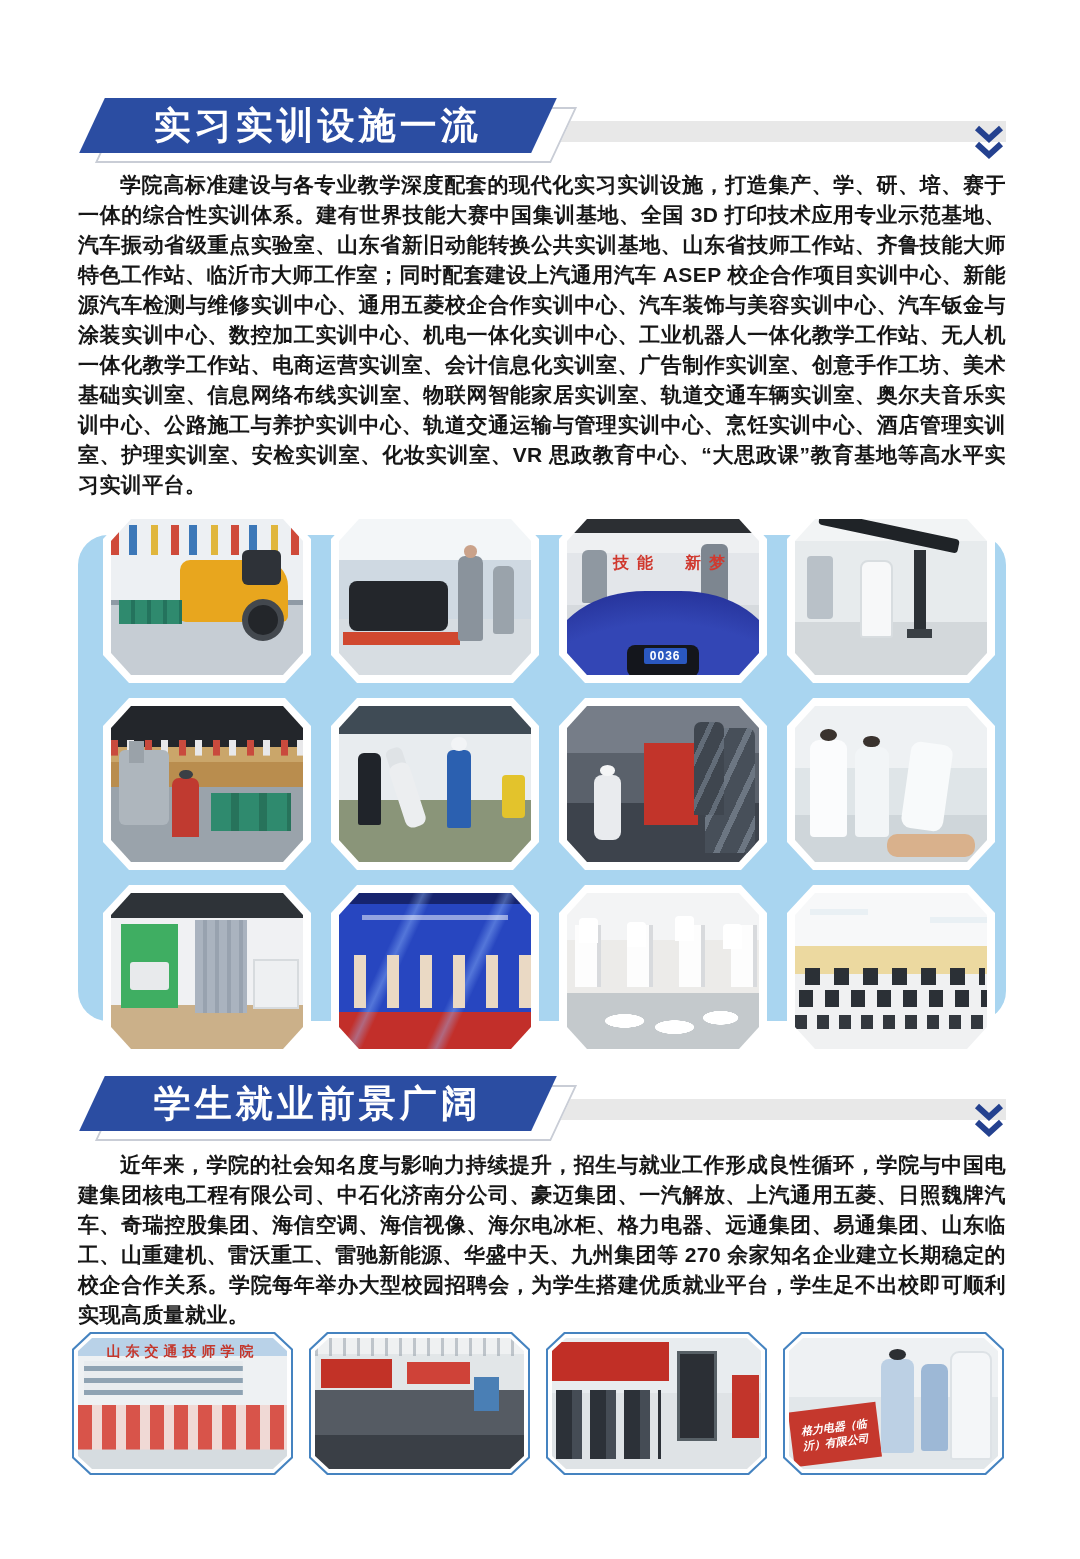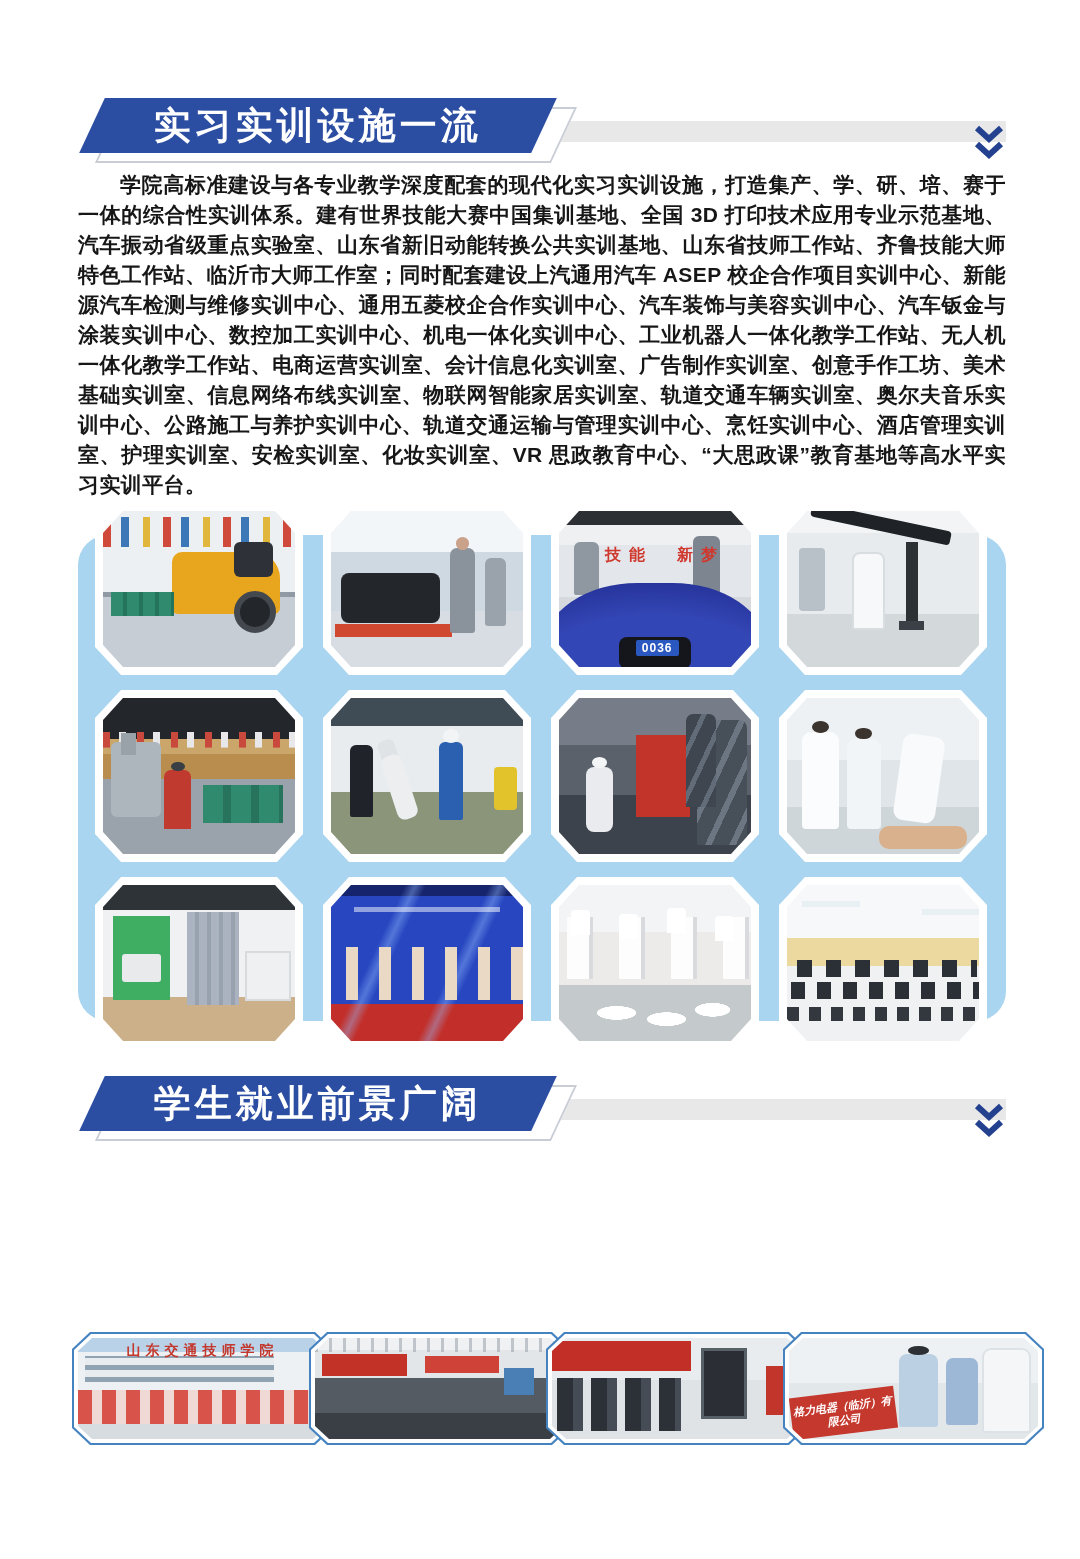--- a/index.html
+++ b/index.html
@@ -15,30 +15,30 @@
   .hdr .chevwrap{position:absolute;left:894px;top:26px;z-index:3;line-height:0;}
 
   
   .para{position:absolute;left:78px;width:928px;margin:0;font-size:21px;line-height:30px;font-weight:600;color:#161616;text-align:justify;text-indent:2em;letter-spacing:.4px;}
   #para1{top:170px;}
   #para2{top:1150px;}
 
   
   .board{position:absolute;left:78px;top:535px;width:928px;height:486px;background:#a9d5f0;border-radius:30px;}
   .pgrid{position:absolute;left:95px;top:503px;display:grid;grid-template-columns:repeat(4,208px);grid-auto-rows:172px;column-gap:20px;row-gap:15px;z-index:2;}
-  .card{position:relative;width:208px;height:172px;margin:0;}
+  .card{position:relative;width:208px;height:172px;margin:8px;}
   .card .frame{position:absolute;inset:0;background:#fff;
     clip-path:polygon(26px 0,calc(100% - 26px) 0,100% 28px,100% calc(100% - 28px),calc(100% - 26px) 100%,26px 100%,0 calc(100% - 28px),0 28px);}
   .ph{position:absolute;inset:8px;overflow:hidden;background:#dfe3e7;
     clip-path:polygon(20px 0,calc(100% - 20px) 0,100% 22px,100% calc(100% - 22px),calc(100% - 20px) 100%,20px 100%,0 calc(100% - 22px),0 22px);}
   .ph i{position:absolute;display:block;}
 
   
   .brow{position:absolute;left:72px;top:1332px;display:grid;grid-template-columns:repeat(4,221px);column-gap:16px;z-index:2;}
-  .bcard{position:relative;width:221px;height:113px;margin:0;padding-left:40px;}
+  .bcard{position:relative;width:221px;height:143px;margin:0;}
   .bcard .bframe{position:absolute;inset:0;background:#4583c0;
     clip-path:polygon(18px 0,calc(100% - 18px) 0,100% 17px,100% calc(100% - 17px),calc(100% - 18px) 100%,18px 100%,0 calc(100% - 17px),0 17px);}
   .bcard .bwhite{position:absolute;inset:2px;background:#fff;
     clip-path:polygon(17px 0,calc(100% - 17px) 0,100% 16px,100% calc(100% - 16px),calc(100% - 17px) 100%,17px 100%,0 calc(100% - 16px),0 16px);}
   .bph{position:absolute;inset:6px;overflow:hidden;background:#e6eaed;
     clip-path:polygon(14px 0,calc(100% - 14px) 0,100% 13px,100% calc(100% - 13px),calc(100% - 14px) 100%,14px 100%,0 calc(100% - 13px),0 13px);}
   .bph i{position:absolute;display:block;}
 
   
   .ph1{background:
@@ -309,20 +309,21 @@
       <span>学生就业前景广阔</span>
     </div>
     <div class="chevwrap">
       <svg width="34" height="40" viewBox="0 0 34 40">
         <path d="M5 4 L17 15 L29 4" fill="none" stroke="#24418f" stroke-width="6"></path>
         <path d="M5 20 L17 31 L29 20" fill="none" stroke="#24418f" stroke-width="6"></path>
       </svg>
     </div>
   </div>
 
+  <p class="para" id="para2">近年来，学院的社会知名度与影响力持续提升，招生与就业工作形成良性循环，学院与中国电建集团核电工程有限公司、中石化济南分公司、豪迈集团、一汽解放、上汽通用五菱、日照魏牌汽车、奇瑞控股集团、海信空调、海信视像、海尔电冰柜、格力电器、远通集团、易通集团、山东临工、山重建机、雷沃重工、雷驰新能源、华盛中天、九州集团等 270 余家知名企业建立长期稳定的校企合作关系。学院每年举办大型校园招聘会，为学生搭建优质就业平台，学生足不出校即可顺利实现高质量就业。</p>
 
   <div class="brow">
 
     <figure class="bcard">
       <div class="bframe"></div>
       <div class="bwhite"></div>
       <div class="bph b1">
         <span class="sign">山东交通技师学院</span>
       </div>
     </figure>

